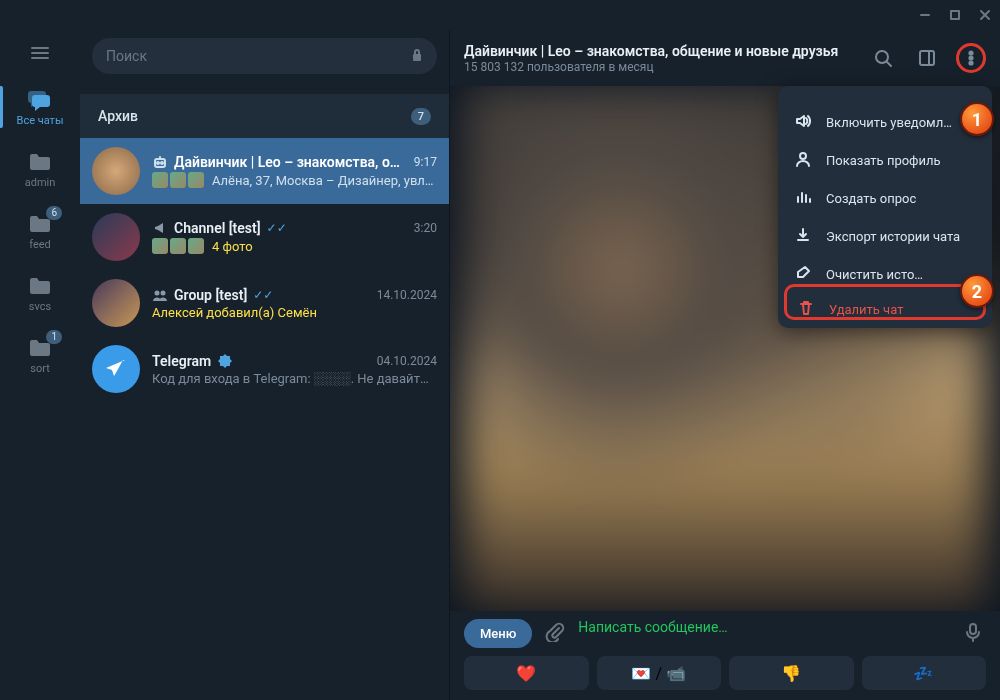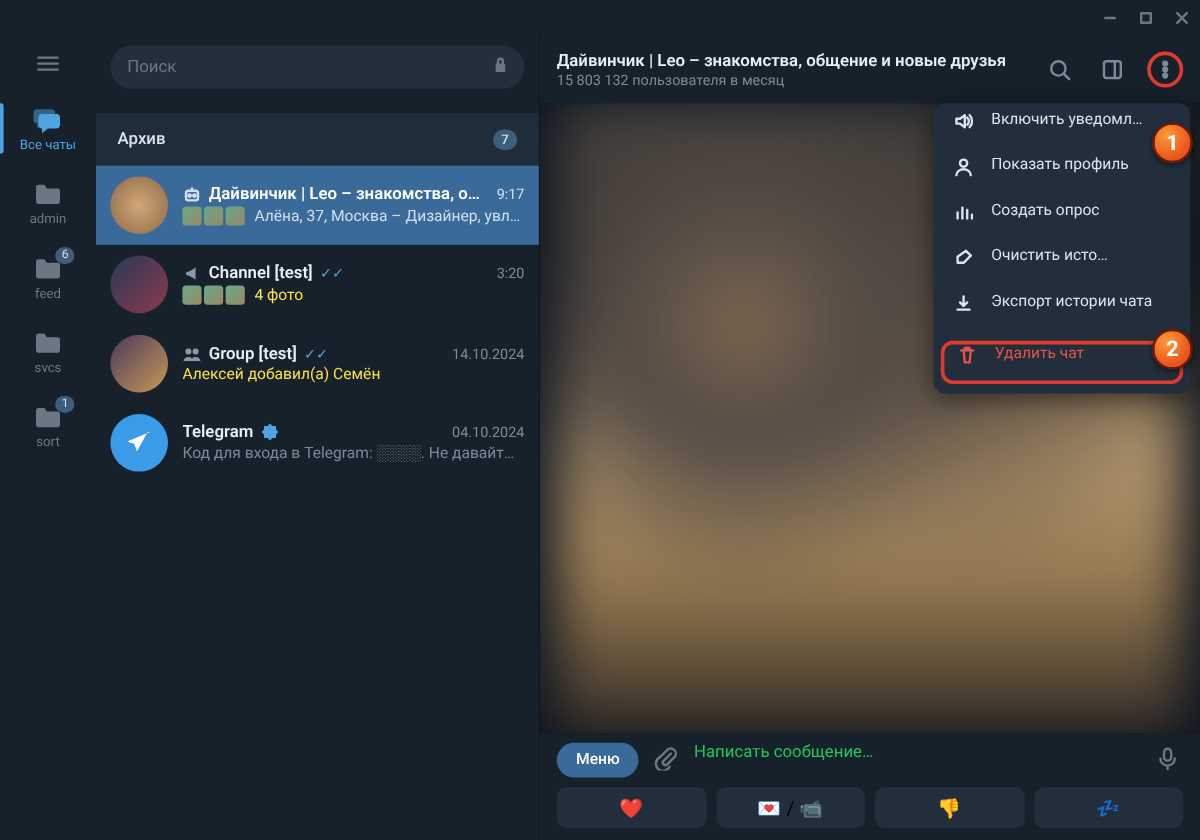--- a/index.html
+++ b/index.html
@@ -65,21 +65,21 @@
 .composer-wrap { background:#17212b; padding:8px 14px 10px 14px;}
 .composer { display:flex; gap:10px;}
 .menu-btn { background:#3a6a9a; color:#fff; border-radius:18px; padding:7px 16px; font-size:13px; font-weight:500; cursor:pointer;}
 .attach, .mic { color:#6b7883; width:26px; height:26px; display:flex; align-items:center; justify-content:center; cursor:pointer;}
 .msg-input { flex:1; color:#22c55e; font-size:14px;}
 .reactions { display:flex; gap:8px; margin-top:8px;}
 .react { flex:1; background:#232e3c; border-radius:8px; height:34px; display:flex; align-items:center; justify-content:center; font-size:16px; cursor:pointer;}
 
 
 .dropdown { position:absolute; top:56px; right:8px; width:214px; background:#232e3c; border-radius:10px; padding:6px 0; box-shadow:0 4px 20px rgba(0,0,0,0.5); z-index:10;}
-.dropdown .mitem { height:38px; display:flex; align-items:flex-start; padding:0 16px; gap:14px; color:#d9e4ec; font-size:13px; cursor:pointer; white-space:nowrap; overflow:hidden;}
+.dropdown .mitem { height:38px; display:flex; align-items:flex-end; padding:0 16px; gap:14px; color:#d9e4ec; font-size:13px; cursor:pointer; white-space:nowrap; overflow:hidden;}
 .dropdown .mitem.danger { color:#e5534b; border:3px solid #e03a2f; border-radius:10px; margin:2px 6px; padding:0 10px; height:36px;}
 .dropdown .mitem .mico { width:18px; height:18px; display:flex; align-items:center; justify-content:center; flex-shrink:0;}
 
 
 .callout { position:absolute; width:34px; height:34px; border-radius:50%; background:radial-gradient(circle at 35% 30%, #ff9a3a, #e8531a 70%); border:2px solid #6a1a0a; color:#fff; font-weight:700; font-size:18px; display:flex; align-items:center; justify-content:center; box-shadow:0 2px 4px rgba(0,0,0,0.5); z-index:20;}
 
 svg { stroke: currentColor; fill: none; stroke-width: 2; stroke-linecap: round; stroke-linejoin: round; }
 .filled svg { fill: currentColor; stroke:none;}
 </style>
 </head>
@@ -351,32 +351,32 @@
               <line x1="7" y1="13" x2="7" y2="4"></line>
               <line x1="11" y1="13" x2="11" y2="6"></line>
               <line x1="15" y1="13" x2="15" y2="10"></line>
             </svg>
           </span>
           <span>Создать опрос</span>
         </div>
       <div class="mitem">
           <span class="mico">
             <svg width="16" height="16" viewBox="0 0 16 16">
+              <path d="M8 2v8M5 7l3 3 3-3M3 13h10"></path>
+            </svg>
+          </span>
+          <span>Экспорт истории чата</span>
+        </div>
+      <div class="mitem">
+          <span class="mico">
+            <svg width="16" height="16" viewBox="0 0 16 16">
               <path d="M10 2l4 4-6 6H3v-5l7-5z"></path>
             </svg>
           </span>
           <span>Очистить исто…</span>
-        </div>
-      <div class="mitem">
-          <span class="mico">
-            <svg width="16" height="16" viewBox="0 0 16 16">
-              <path d="M8 2v8M5 7l3 3 3-3M3 13h10"></path>
-            </svg>
-          </span>
-          <span>Экспорт истории чата</span>
         </div>
       <div class="mitem danger">
           <span class="mico">
             <svg width="16" height="16" viewBox="0 0 16 16">
               <path d="M3 4h10M6 4V2h4v2M5 4l1 10h4l1-10"></path>
             </svg>
           </span>
           <span>Удалить чат</span>
         </div>
     </div>

